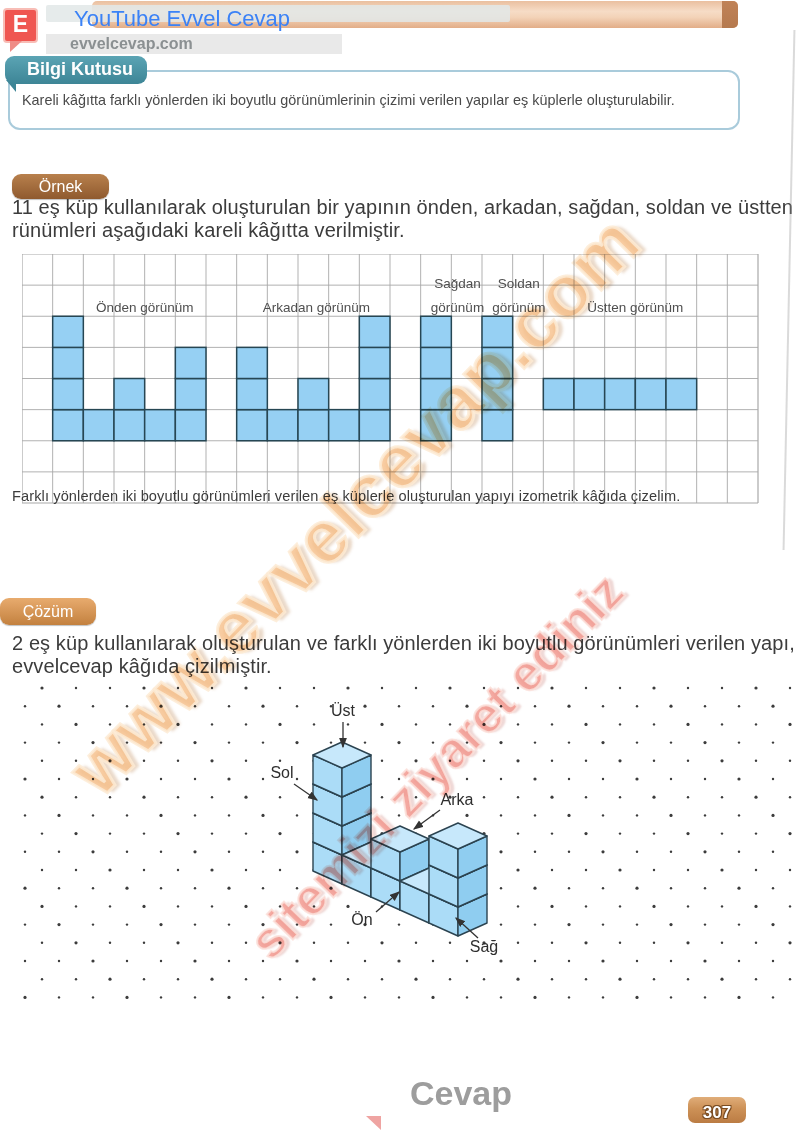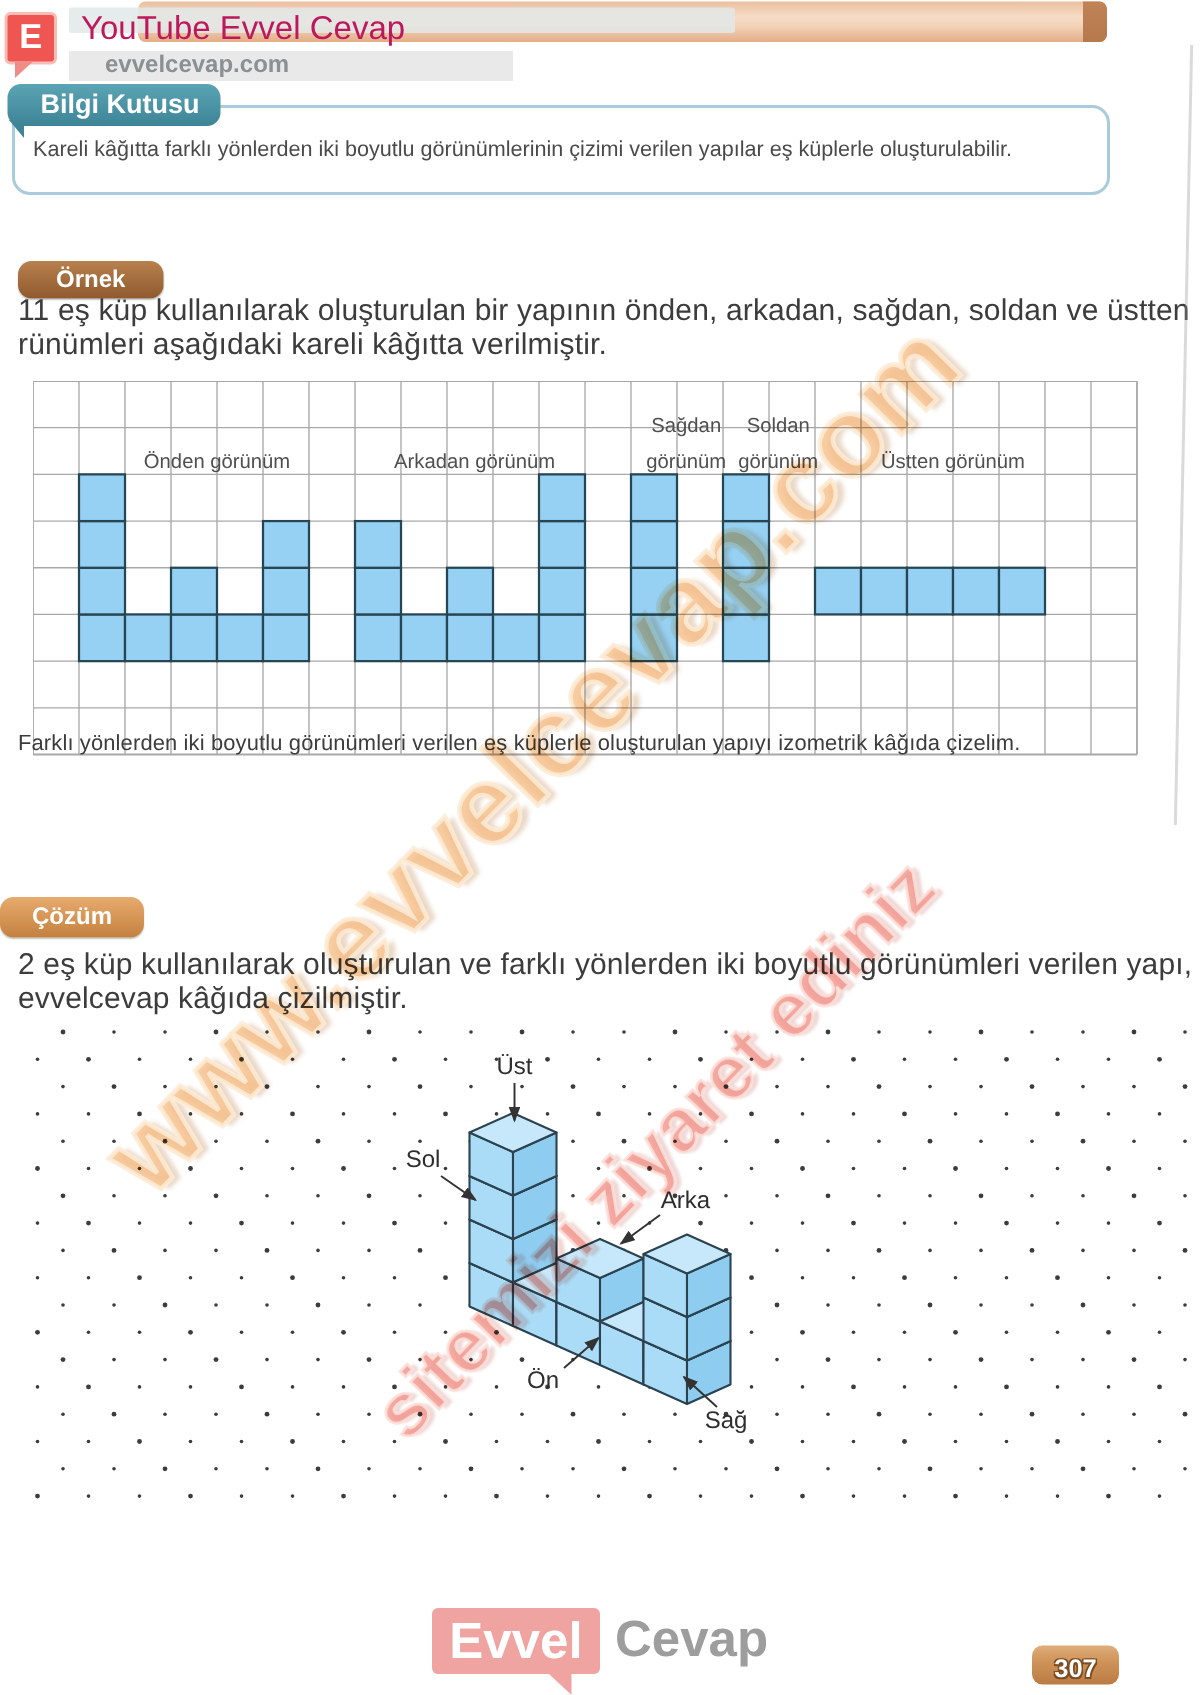--- a/index.html
+++ b/index.html
@@ -8,31 +8,31 @@
   
   .topbar{position:absolute;left:92px;top:1px;width:646px;height:27px;border-radius:5px;
           background:linear-gradient(to bottom,#eabf9f 0%,#f6dcc6 38%,#f3d3b8 60%,#e2ad88 100%);}
   .topbar-cap{position:absolute;right:0;top:0;width:16px;height:27px;border-radius:0 5px 5px 0;
           background:linear-gradient(to bottom,#c08257,#b5794e);}
   .e-logo{position:absolute;left:3px;top:8px;width:31px;height:31px;background:#ef5651;border:2px solid #f8bdb6;
           border-radius:4px;color:#fff;font-size:23px;font-weight:bold;text-align:center;line-height:29px;}
   .e-logo-tail{position:absolute;left:10px;top:41px;width:0;height:0;border-top:11px solid #ef8c86;
           border-right:12px solid transparent;}
   .yt-band{position:absolute;left:46px;top:5px;width:436px;height:17px;background:rgba(226,231,231,0.85);
-          border-radius:2px;color:#be185d;font-size:22px;line-height:27px;padding-left:8px;font-weight:500;}
+          border-radius:2px;color:#3b82f6;font-size:22px;line-height:27px;padding-left:28px;font-weight:500;}
   .site-band{position:absolute;left:46px;top:34px;width:272px;height:20px;background:rgba(228,228,228,0.8);
           color:#8b9092;font-size:16px;line-height:20px;padding-left:24px;font-weight:bold;}
   
   .infobox{position:absolute;left:8px;top:70px;width:728px;height:56px;border:2px solid #a9cbdb;border-radius:12px;background:#fff;}
   .infobox-title{position:absolute;left:5px;top:56px;padding:3px 14px 4px 22px;background:linear-gradient(to bottom,#5ba4b4,#3d8596);
           border-radius:9px;color:#fff;font-weight:bold;font-size:18px;z-index:3;}
   .infobox-tail{position:absolute;left:6px;top:80px;width:0;height:0;border-top:12px solid #3d8596;border-left:10px solid transparent;z-index:2;}
   .infobox-text{position:absolute;left:22px;top:92px;width:716px;font-size:14.4px;color:#4a4a4a;white-space:nowrap;z-index:1;}
   
-  .badge{position:absolute;color:#fff;font-weight:bold;font-size:16px;text-align:center;
+  .badge{position:absolute;color:#fff;font-weight:normal;font-size:16px;text-align:center;
          border-radius:9px;box-shadow:0 1px 1px rgba(0,0,0,0.25);}
   .badge-ornek{left:12px;top:174px;width:97px;height:25px;line-height:25px;
          background:linear-gradient(to bottom,#b8804d,#8f5a2e);}
   .badge-cozum{left:0;top:598px;width:96px;height:27px;line-height:27px;
          background:linear-gradient(to bottom,#e8ab6e,#c3813f);}
   .para-line{position:absolute;left:12px;width:760px;font-size:20px;color:#3c3c3c;white-space:nowrap;letter-spacing:0.1px;}
   
   .grid-wrap{position:absolute;left:0;top:0;}
   
   .wm{position:absolute;font-weight:bold;pointer-events:none;z-index:20;mix-blend-mode:multiply;white-space:nowrap;}
@@ -622,18 +622,17 @@
       <line x1="376" y1="912" x2="399" y2="892" stroke="#333" stroke-width="1.3" marker-end="url(#arr)"></line>
       <text x="362" y="925" text-anchor="middle" font-size="16" fill="#2e2e2e" font-family="&quot;Liberation Sans&quot;, sans-serif">Ön</text>
       <line x1="478" y1="938" x2="456" y2="918" stroke="#333" stroke-width="1.3" marker-end="url(#arr)"></line>
       <text x="484" y="952" text-anchor="middle" font-size="16" fill="#2e2e2e" font-family="&quot;Liberation Sans&quot;, sans-serif">Sağ</text>
     </svg>
 
   <div class="wm wm-main">www.evvelcevap.com</div>
   <div class="wm wm-sub">sitemizi ziyaret ediniz</div>
   <div class="edge-line"></div>
 
-  <div class="evvel-box">Evvel</div>
   <div class="evvel-tail"></div>
   <div class="cevap-text">Cevap</div>
   <div class="page-badge">307</div>
 
 </div>
 
 </body></html>

